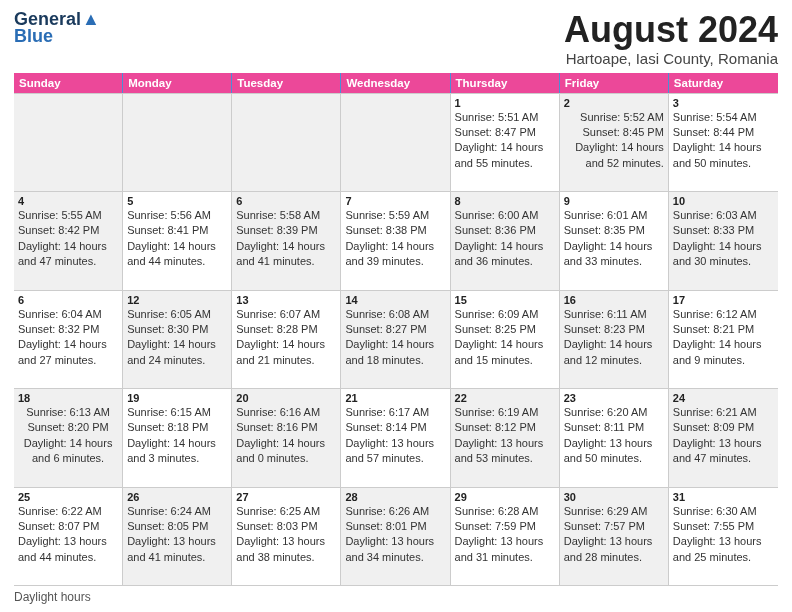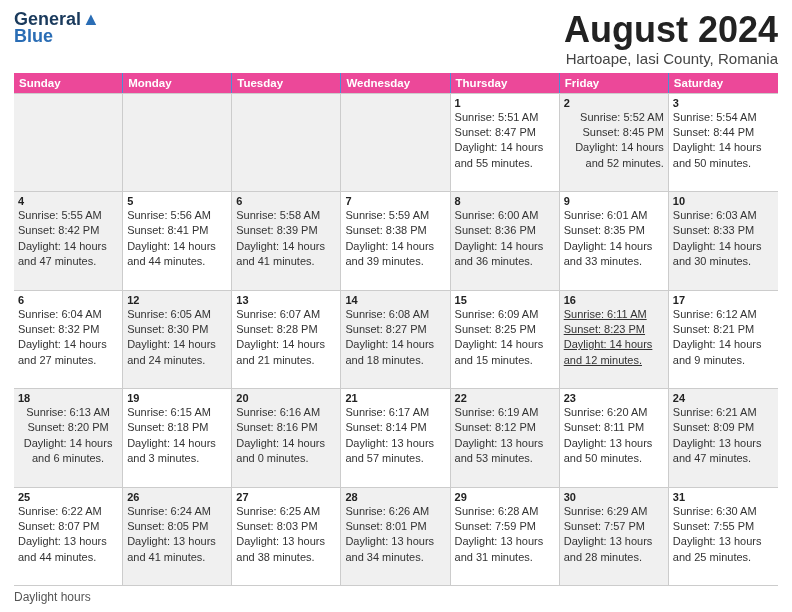--- a/index.html
+++ b/index.html
@@ -240,21 +240,21 @@
           </div>
           <div class="cal-cell">
             <div class="day-num">15</div>
             <div class="day-info" style="white-space: pre-line;">Sunrise: 6:09 AM
 Sunset: 8:25 PM
 Daylight: 14 hours
 and 15 minutes.</div>
           </div>
           <div class="cal-cell shaded">
             <div class="day-num">16</div>
-            <div class="day-info" style="white-space: pre-line; text-decoration: underline;">Sunrise: 6:11 AM
+            <div class="day-info" style="white-space: pre-line;">Sunrise: 6:11 AM
 Sunset: 8:23 PM
 Daylight: 14 hours
 and 12 minutes.</div>
           </div>
           <div class="cal-cell">
             <div class="day-num">17</div>
             <div class="day-info" style="white-space: pre-line;">Sunrise: 6:12 AM
 Sunset: 8:21 PM
 Daylight: 14 hours
 and 9 minutes.</div>

